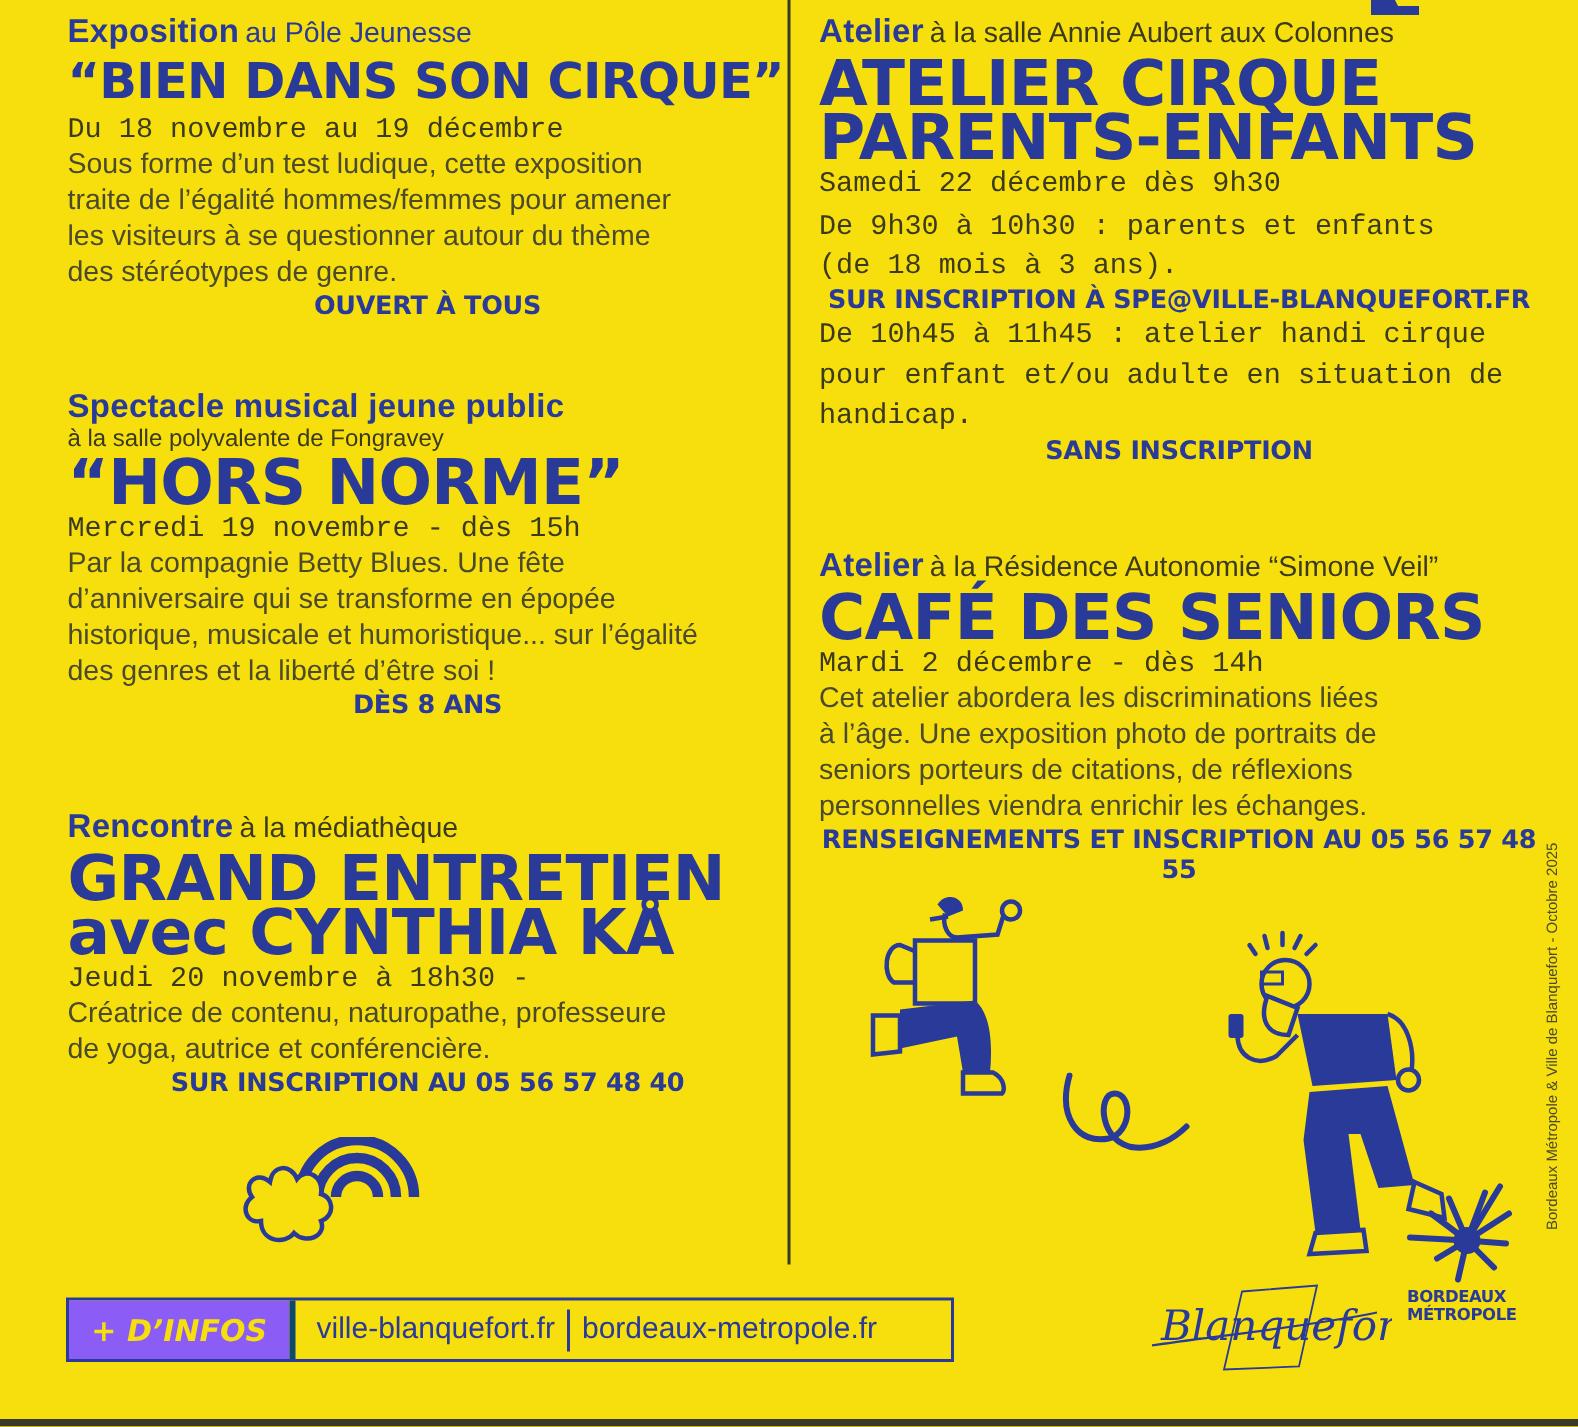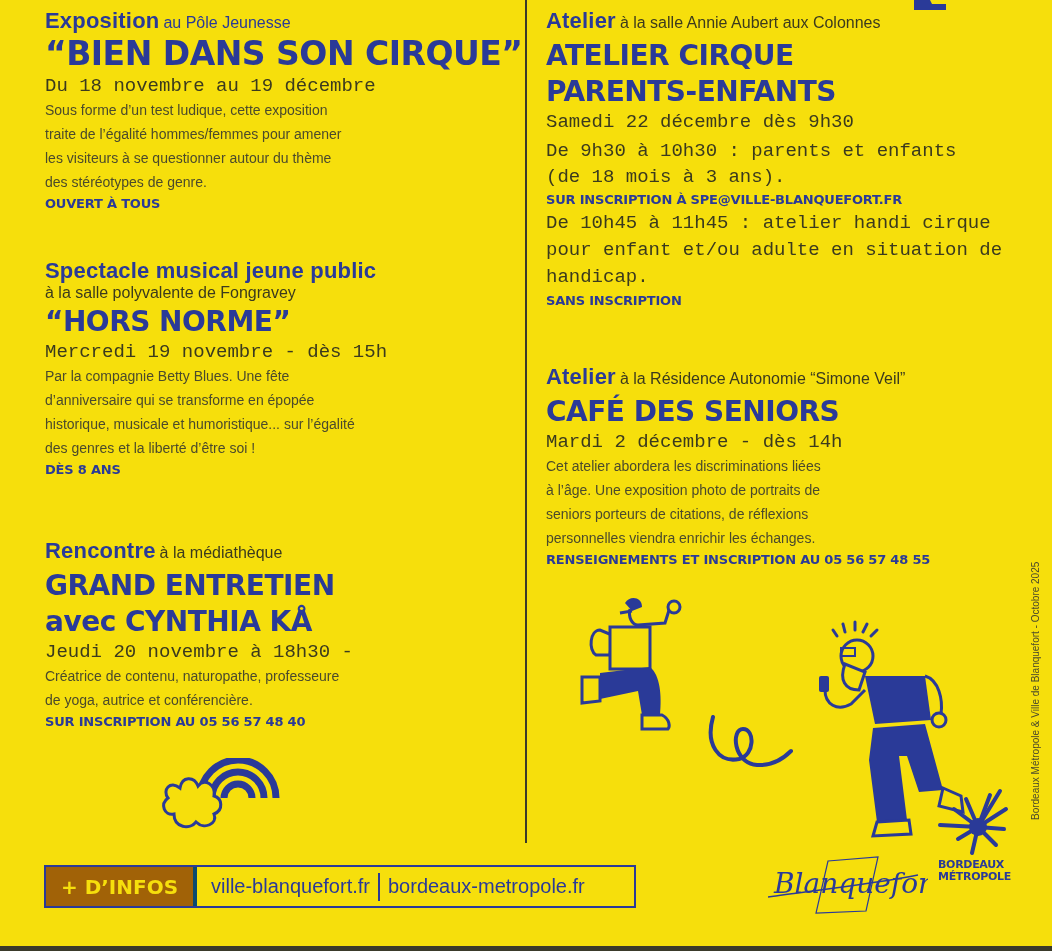--- a/index.html
+++ b/index.html
@@ -15,46 +15,46 @@
     .col-right { left: 546px; width: 470px; }
     .divider {
       position: absolute; left: 525px; top: 0; width: 2px; height: 843px;
       background: #3a3a2a;
     }
     .event { position: absolute; left: 0; width: 480px; }
     .kicker { line-height: 1; }
     .kicker .type {
       font-weight: 700; color: #2a3a98; font-size: 22px; letter-spacing: 0.2px;
     }
-    .kicker .place { font-size: 16px; color: #2a3a98; margin-left: 4px; }
+    .kicker .place { font-size: 19px; color: #2a3a98; margin-left: 4px; }
     .kicker .place.dark { color: #3b3a1e; }
     .place-line { font-size: 16px; color: #3b3a1e; line-height: 22px; }
     .title {
-      font-weight: 900; color: #2a3a98; font-size: 28px; line-height: 36px;
+      font-weight: 900; color: #2a3a98; font-size: 42px; line-height: 36px;
       letter-spacing: -0.5px; font-family: "DejaVu Sans", sans-serif;
     }
     .date { font-size: 19px; color: #3b3a1e; line-height: 24px; font-family: Liberation Mono, monospace; }
-    .desc { font-size: 14px; color: #4b4a2c; line-height: 24px; }
+    .desc { font-size: 19px; color: #4b4a2c; line-height: 24px; }
     .tag {
-      font-weight: 700; color: #2a3a98; font-size: 13px; line-height: 20px;
-      font-family: "DejaVu Sans", sans-serif; letter-spacing: -0.2px;
+      font-weight: 700; color: #2a3a98; font-size: 17px; line-height: 20px;
+      font-family: "DejaVu Sans", sans-serif; letter-spacing: -0.2px; text-align: center;
     }
     .vertical-credit {
       position: absolute; left: 1030px; top: 820px;
       transform: rotate(-90deg); transform-origin: 0 0;
       font-size: 10px; color: #4b4a2c; white-space: nowrap;
     }
     .infos-bar {
       position: absolute; left: 44px; top: 865px; height: 43px;
       display: flex; border: 2px solid #2a3a98;
     }
     .infos-label {
-      background: #a16207; color: #f6df0c; font-weight: 700;
+      background: #8b5cf6; color: #f6df0c; font-weight: 700;
       font-size: 20px; width: 147px; display: flex; align-items: center;
-      justify-content: center; font-family: "DejaVu Sans", sans-serif;
+      justify-content: center; font-family: "DejaVu Sans", sans-serif; font-style: italic;
     }
     .infos-links {
       display: flex; align-items: center; padding: 0 8px 0 14px;
       font-size: 20px; color: #2a3a98; width: 441px; border-left: 4px solid #0c4a6e;
     }
     .infos-links .sep {
       display: inline-block; width: 2px; height: 28px; background: #2a3a98; margin: 0 8px;
     }
     .bottom-rule {
       position: absolute; left: 0; top: 946px; width: 1052px; height: 5px; background: #3a3a2a;

